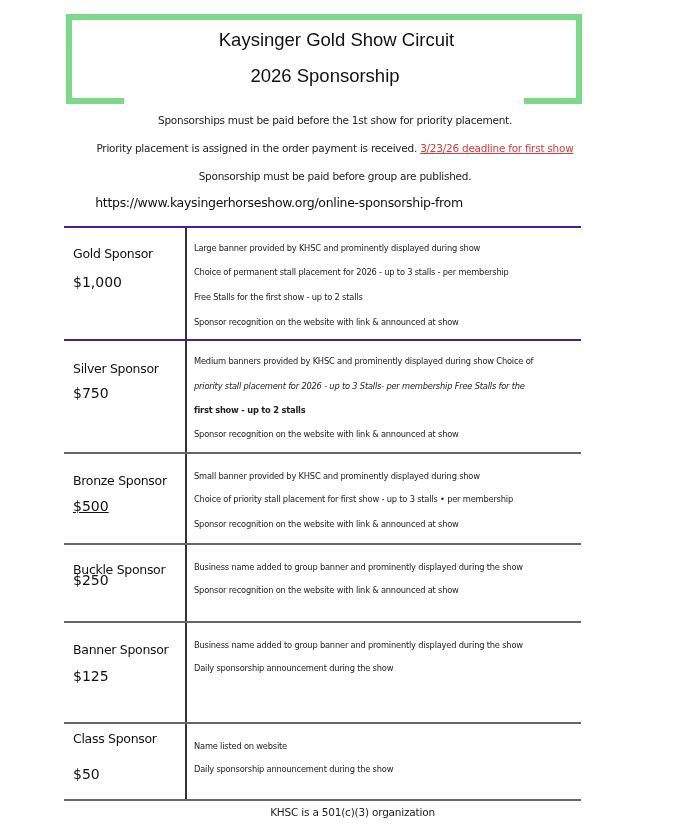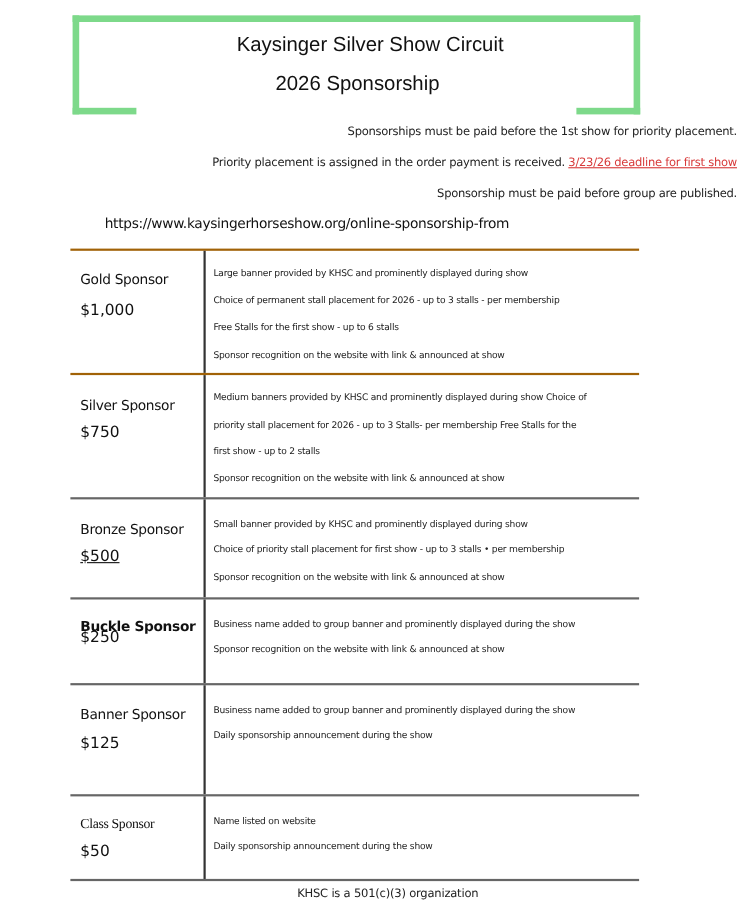--- a/index.html
+++ b/index.html
@@ -8,103 +8,103 @@
   .header-frame { position: absolute; left: 66px; top: 14px; width: 516px; height: 90px; }
   .hf-top { position: absolute; left: 0; top: 0; width: 516px; height: 6px; background: #7dd98a; }
   .hf-left { position: absolute; left: 0; top: 0; width: 6px; height: 90px; background: #7dd98a; }
   .hf-right { position: absolute; right: 0; top: 0; width: 6px; height: 90px; background: #7dd98a; }
   .hf-bl { position: absolute; left: 0; bottom: 0; width: 58px; height: 6px; background: #7dd98a; }
   .hf-br { position: absolute; right: 0; bottom: 0; width: 58px; height: 6px; background: #7dd98a; }
 
   .title1 { position: absolute; left: 0; width: 673px; top: 29px; text-align: center; font-size: 18.5px; color: #111; }
   .title2 { position: absolute; left: 0; width: 650px; top: 65px; text-align: center; font-size: 18.5px; color: #111; }
 
-  .note { position: absolute; left: 0; width: 670px; text-align: right; font-size: 10.5px; color: #222; font-family: "DejaVu Sans", sans-serif; letter-spacing: -0.25px; }
+  .note { position: absolute; left: 0; width: 670px; text-align: center; font-size: 10.5px; color: #222; font-family: "DejaVu Sans", sans-serif; letter-spacing: -0.25px; }
   .note1 { top: 114px; }
   .note2 { top: 142px; }
   .note3 { top: 170px; }
   .deadline { color: #d83a3a; text-decoration: underline; }
   .url { position: absolute; left: 0; width: 558px; top: 195px; text-align: center; font-size: 12.5px; color: #111; font-family: "DejaVu Sans", sans-serif; letter-spacing: -0.3px; }
 
   .table { position: absolute; left: 64px; top: 226px; width: 517px; }
-  .row { position: relative; border-top: 2px solid #a16207; }
+  .row { position: relative; border-top: 2px solid #4c1d95; }
   .row.light { border-top-color: #666; }
   .left-col { position: absolute; left: 0; top: 0; width: 121px; height: 100%; border-right: 2px solid #333; }
   .tier-name { position: absolute; left: 9px; font-size: 12.5px; color: #111; font-family: "DejaVu Sans", sans-serif; letter-spacing: -0.3px; }
   .tier-price { position: absolute; left: 9px; font-size: 14px; color: #111; font-family: "DejaVu Sans", sans-serif; text-align: center; }
   .benefits { position: absolute; left: 130px; top: 0; right: 4px; }
   .benefit { position: absolute; left: 0; white-space: nowrap; font-size: 8.3px; color: #222; font-family: "DejaVu Sans", sans-serif; letter-spacing: -0.2px; }
 
   .bottom-line { position: absolute; left: 64px; top: 799px; width: 517px; height: 2px; background: #666; }
   .footer { position: absolute; left: 0; width: 673px; top: 806px; text-align: center; font-size: 10.5px; color: #222; font-family: "DejaVu Sans", sans-serif; letter-spacing: -0.2px; margin-left: 16px; }
 </style>
 </head>
 <body>
 
 <div class="header-frame">
   <div class="hf-top"></div>
   <div class="hf-left"></div>
   <div class="hf-right"></div>
   <div class="hf-bl"></div>
   <div class="hf-br"></div>
 </div>
-<div class="title1">Kaysinger Silver Show Circuit</div>
+<div class="title1">Kaysinger Gold Show Circuit</div>
 <div class="title2">2026 Sponsorship</div>
 
 <div class="note note1">Sponsorships must be paid before the 1st show for priority placement.</div>
 <div class="note note2">
   <span>Priority placement is assigned in the order payment is received.</span>
   <span class="deadline">3/23/26 deadline for first show</span>
 </div>
 <div class="note note3">Sponsorship must be paid before group are published.</div>
 <div class="url">https://www.kaysingerhorseshow.org/online-sponsorship-from</div>
 
 <div class="table">
 
   <div class="row" style="height:111px;">
     <div class="left-col">
       <div class="tier-name" style="top:18px;">Gold Sponsor</div>
       <div class="tier-price" style="top:46px;">$1,000</div>
     </div>
     <div class="benefits">
       <div class="benefit" style="top:15px;">Large banner provided by KHSC and prominently displayed during show</div>
       <div class="benefit" style="top:39px;">Choice of permanent stall placement for 2026 - up to 3 stalls - per membership</div>
-      <div class="benefit" style="top:64px;">Free Stalls for the first show - up to 6 stalls</div>
+      <div class="benefit" style="top:64px;">Free Stalls for the first show - up to 2 stalls</div>
       <div class="benefit" style="top:89px;">Sponsor recognition on the website with link &amp; announced at show</div>
     </div>
   </div>
 
   <div class="row" style="height:111px;">
     <div class="left-col">
       <div class="tier-name" style="top:20px;">Silver Sponsor</div>
       <div class="tier-price" style="top:44px;">$750</div>
     </div>
     <div class="benefits">
       <div class="benefit" style="top:15px;">Medium banners provided by KHSC and prominently displayed during show Choice of</div>
-      <div class="benefit" style="top:40px;">priority stall placement for 2026 - up to 3 Stalls- per membership Free Stalls for the</div>
-      <div class="benefit" style="top:64px;">first show - up to 2 stalls</div>
+      <div class="benefit" style="top:40px;font-style:italic;">priority stall placement for 2026 - up to 3 Stalls- per membership Free Stalls for the</div>
+      <div class="benefit" style="top:64px;font-weight:bold;">first show - up to 2 stalls</div>
       <div class="benefit" style="top:88px;">Sponsor recognition on the website with link &amp; announced at show</div>
     </div>
   </div>
 
   <div class="row light" style="height:89px;">
     <div class="left-col">
       <div class="tier-name" style="top:19px;">Bronze Sponsor</div>
       <div class="tier-price" style="top:44px;text-decoration:underline;">$500</div>
     </div>
     <div class="benefits">
       <div class="benefit" style="top:17px;">Small banner provided by KHSC and prominently displayed during show</div>
       <div class="benefit" style="top:40px;">Choice of priority stall placement for first show - up to 3 stalls • per membership</div>
       <div class="benefit" style="top:65px;">Sponsor recognition on the website with link &amp; announced at show</div>
     </div>
   </div>
 
   <div class="row light" style="height:76px;">
     <div class="left-col">
-      <div class="tier-name" style="top:17px;font-weight:bold;">Buckle Sponsor</div>
+      <div class="tier-name" style="top:17px;">Buckle Sponsor</div>
       <div class="tier-price" style="top:27px;">$250</div>
     </div>
     <div class="benefits">
       <div class="benefit" style="top:17px;">Business name added to group banner and prominently displayed during the show</div>
       <div class="benefit" style="top:40px;">Sponsor recognition on the website with link &amp; announced at show</div>
     </div>
   </div>
 
   <div class="row light" style="height:99px;">
     <div class="left-col">
@@ -112,21 +112,21 @@
       <div class="tier-price" style="top:45px;">$125</div>
     </div>
     <div class="benefits">
       <div class="benefit" style="top:17px;">Business name added to group banner and prominently displayed during the show</div>
       <div class="benefit" style="top:40px;">Daily sponsorship announcement during the show</div>
     </div>
   </div>
 
   <div class="row light" style="height:76px;">
     <div class="left-col">
-      <div class="tier-name" style="top:18px;font-family:Liberation Serif, serif;">Class Sponsor</div>
+      <div class="tier-name" style="top:7px;">Class Sponsor</div>
       <div class="tier-price" style="top:42px;">$50</div>
     </div>
     <div class="benefits">
       <div class="benefit" style="top:17px;">Name listed on website</div>
       <div class="benefit" style="top:40px;">Daily sponsorship announcement during the show</div>
     </div>
   </div>
 </div>
 <div class="bottom-line"></div>
 

